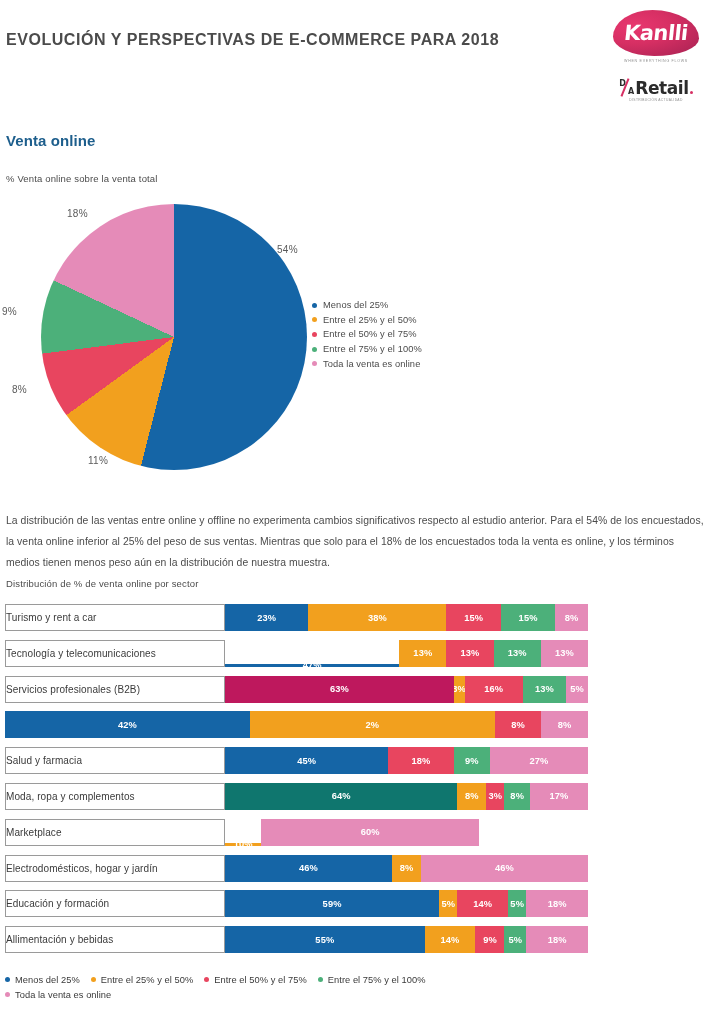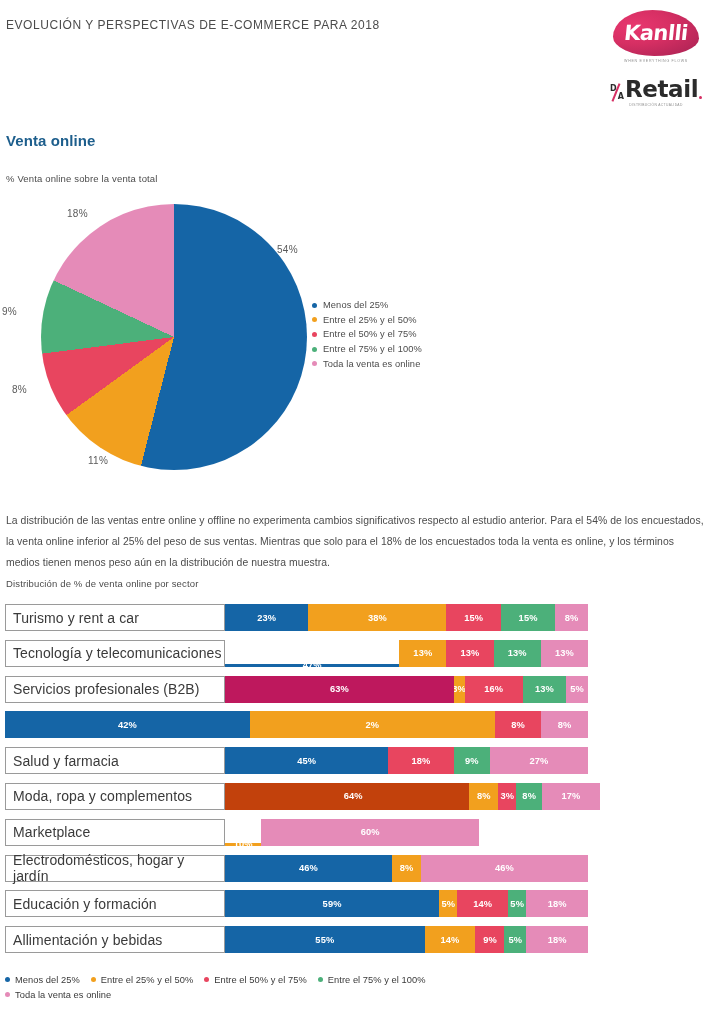--- a/index.html
+++ b/index.html
@@ -18,25 +18,26 @@
 
   
   #doc-header {
     position: absolute;
     top: 18px;
     left: 6px;
     right: 6px;
     height: 100px;
   }
   #report-title {
-    font-size: 12px;
+    font-size: 16px;
     letter-spacing: 0.55px;
     color: #4b4b4b;
-    font-weight: 400;
+    font-weight: 700;
     white-space: nowrap;
+    margin-top: 13px;
   }
   #logo-block {
     position: absolute;
     top: -8px;
     right: 4px;
     width: 92px;
     text-align: center;
   }
   .kanlli-blob {
     position: relative;
@@ -94,21 +95,21 @@
   }
   .retail-da .a {
     position: absolute;
     bottom: 0; right: 0;
     font-size: 8px;
     font-weight: bold;
     color: #2b2b2b;
     font-family: "DejaVu Sans", sans-serif;
   }
   .retail-word {
-    font-size: 23px;
+    font-size: 17px;
     font-weight: bold;
     color: #2b2b2b;
     letter-spacing: -0.4px;
     line-height: 0.95;
     font-family: "DejaVu Sans", sans-serif;
   }
   .retail-dot {
     width: 3px; height: 3px;
     background: #d62f63;
     border-radius: 50%;
@@ -227,22 +228,21 @@
     height: 27px;
     margin-bottom: 8.8px;
   }
   .bar-label {
     width: 220px;
     flex: 0 0 220px;
     border: 1px solid #9a9a9a;
     box-sizing: border-box;
     display: flex;
     align-items: center;
-    padding-left: 7px;
-    font-size: 14px;
+    font-size: 10px;
     color: #3a3a3a;
     letter-spacing: 0.1px;
     background: #ffffff;
   }
   .bar-track {
     flex: 1 1 auto;
     display: flex;
     align-items: stretch;
   }
   .seg {
@@ -396,21 +396,21 @@
       <div class="bar-track">
         <div class="seg" style="flex: 0 0 45%; background: rgb(21, 101, 166);">45%</div>
         <div class="seg" style="flex: 0 0 18%; background: rgb(232, 69, 95);">18%</div>
         <div class="seg" style="flex: 0 0 10%; background: rgb(76, 176, 122);">9%</div>
         <div class="seg" style="flex: 0 0 27%; background: rgb(229, 139, 184);">27%</div>
       </div>
     </div>
     <div class="bar-row">
       <div class="bar-label">Moda, ropa y complementos</div>
       <div class="bar-track">
-        <div class="seg" style="flex: 0 0 64%; background: #c2410c; padding-left: 12px;">64%</div>
+        <div class="seg" style="flex: 0 0 64%; background: #0f766e;">64%</div>
         <div class="seg" style="flex: 0 0 8%; background: rgb(242, 160, 30);">8%</div>
         <div class="seg" style="flex: 0 0 5%; background: rgb(232, 69, 95);">3%</div>
         <div class="seg" style="flex: 0 0 7%; background: rgb(76, 176, 122);">8%</div>
         <div class="seg" style="flex: 0 0 16%; background: rgb(229, 139, 184);">17%</div>
       </div>
     </div>
     <div class="bar-row">
       <div class="bar-label">Marketplace</div>
       <div class="bar-track">
         <div class="seg" style="flex: 0 0 10%; background: rgb(242, 160, 30); margin-top: 24px;">10%</div>

